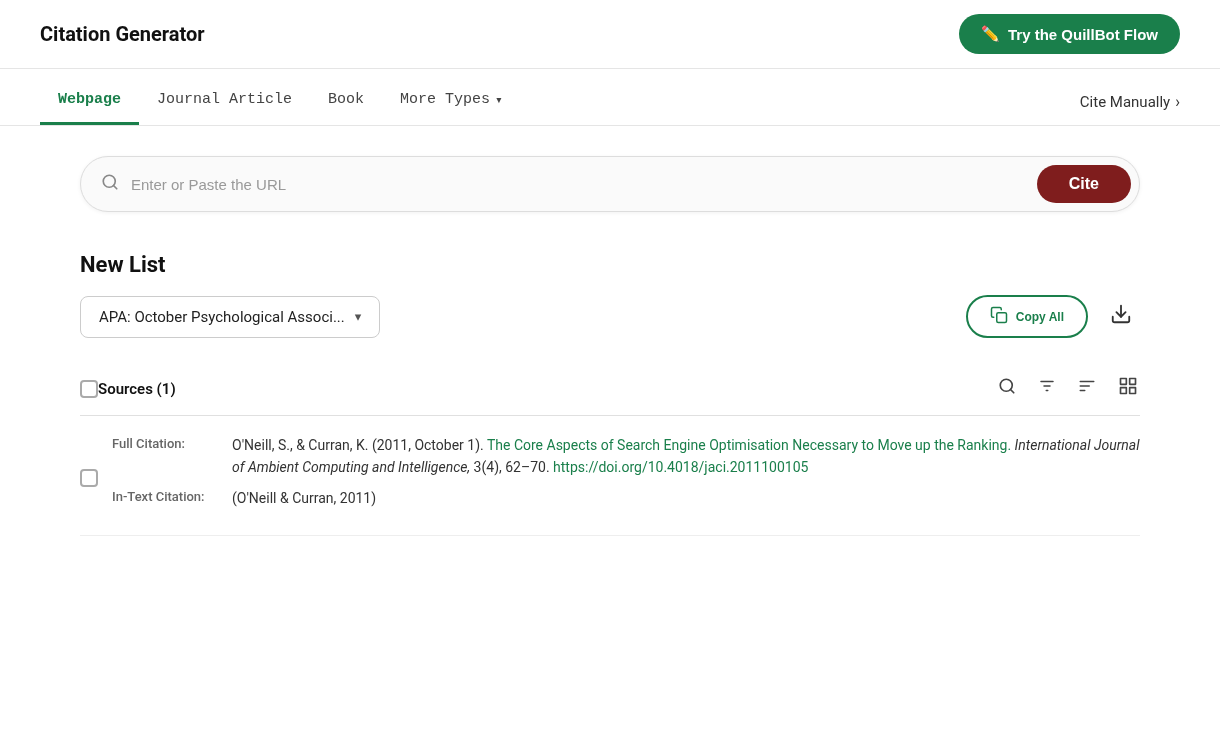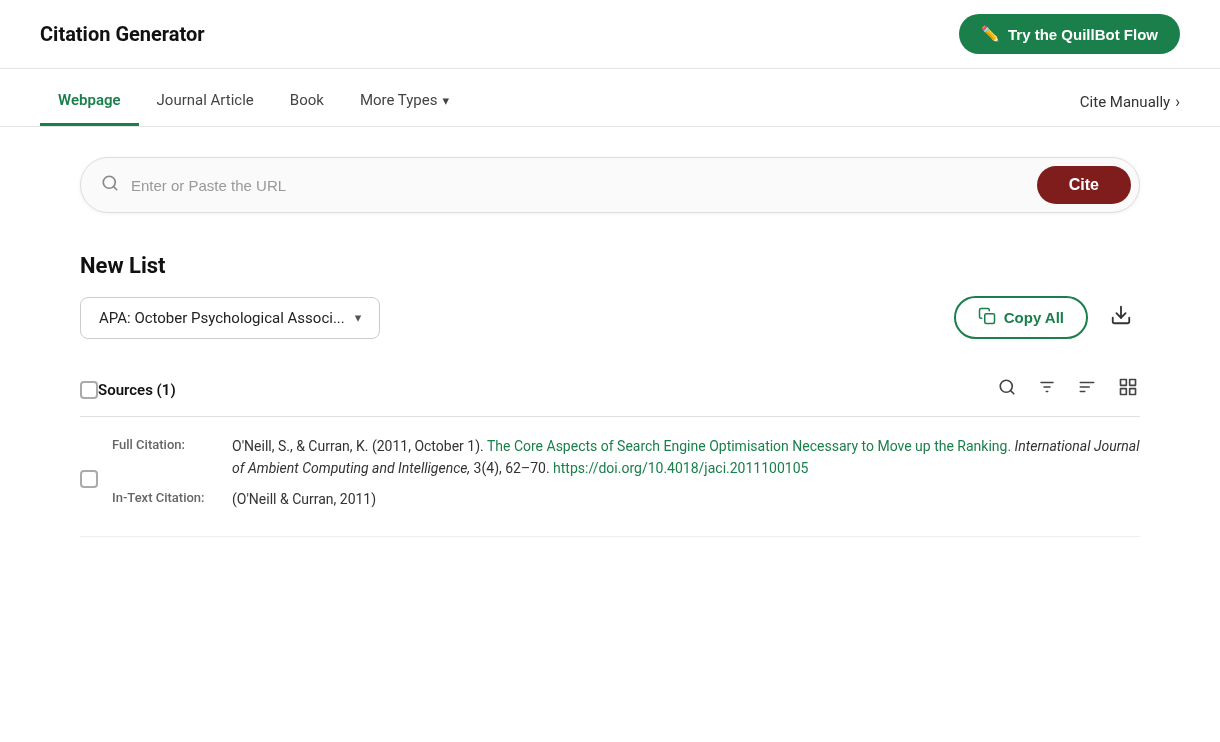--- a/index.html
+++ b/index.html
@@ -48,20 +48,21 @@
     .nav-tab {
       padding: 14px 18px;
       font-size: 15px;
       color: #444;
       cursor: pointer;
       border-bottom: 3px solid transparent;
       text-decoration: none;
       display: flex;
       align-items: center;
       gap: 5px;
+      font-family: Liberation Mono, monospace;
     }
     .nav-tab.active {
       color: #1a7f4b;
       border-bottom: 3px solid #1a7f4b;
       font-weight: 600;
     }
     .cite-manually {
       margin-left: auto;
       display: flex;
       align-items: flex-end;
@@ -146,21 +147,21 @@
       display: flex;
       align-items: center;
       gap: 14px;
     }
     .copy-all-btn {
       border: 2px solid #1a7f4b;
       border-radius: 50px;
       padding: 9px 22px;
       color: #1a7f4b;
       background: #fff;
-      font-size: 15px;
+      font-size: 12px;
       font-weight: 600;
       cursor: pointer;
       display: flex;
       align-items: center;
       gap: 8px;
     }
     .download-btn {
       background: none;
       border: none;
       cursor: pointer;

